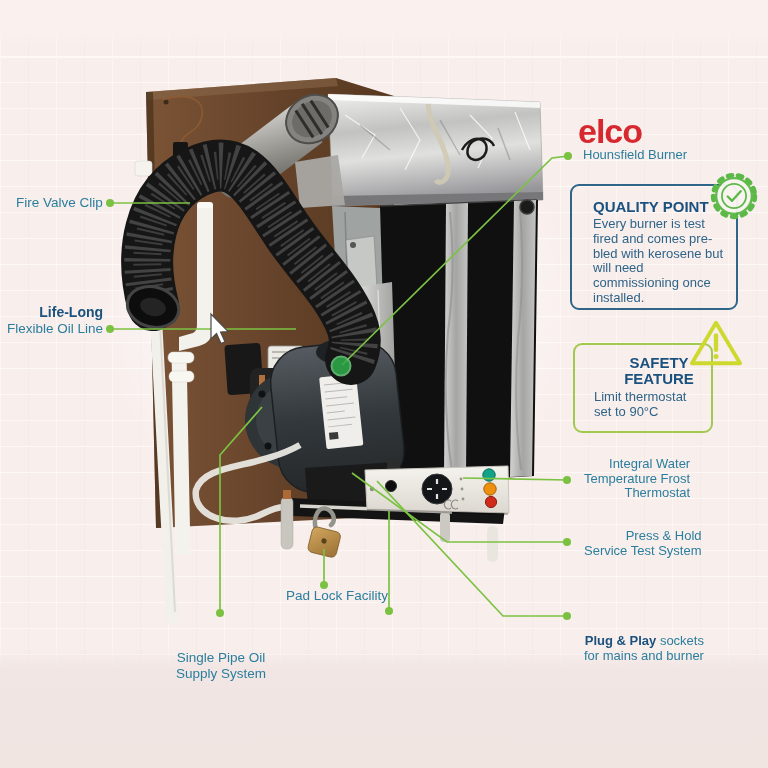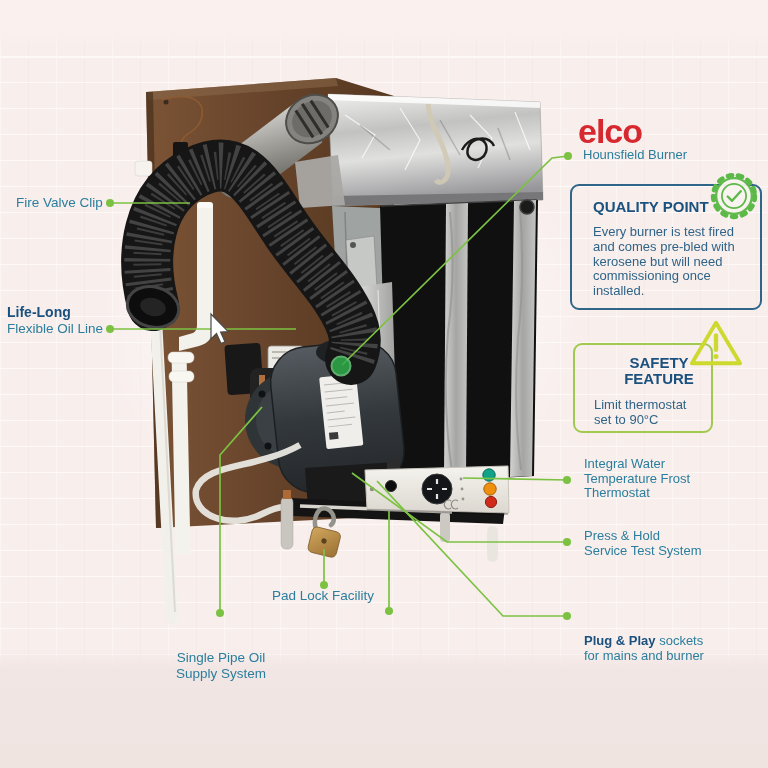--- a/index.html
+++ b/index.html
@@ -11,30 +11,30 @@
       repeating-linear-gradient(to bottom, rgba(253,249,247,.95) 0 1.5px, rgba(253,249,247,0) 1.5px 26px),
       repeating-linear-gradient(to right, rgba(253,249,247,.65) 0 1.5px, rgba(0,0,0,0) 1.5px 56px),
       repeating-linear-gradient(to right, rgba(242,228,224,.45) 0 1px, rgba(0,0,0,0) 1px 56px);
     background-position:0 4px, 0 0, 28px 13px;
   }
   .overlay{position:absolute;left:0;right:0;pointer-events:none;}
   #wall-top{top:0;height:46px;background:linear-gradient(180deg,#faf1ef 70%,rgba(250,241,239,0));}
   #wall-bottom{top:648px;bottom:0;background:linear-gradient(180deg,rgba(241,230,227,0),#f1e6e4 18%, #f0e4e1);}
   #glow{top:0;bottom:0;background:radial-gradient(ellipse 320px 300px at 340px 310px, rgba(255,255,255,.75) 0%, rgba(255,255,255,.35) 55%, rgba(255,255,255,0) 78%);}
   #unit-svg{position:absolute;left:0;top:0;}
-  .lbl{position:absolute;color:#2b7e9d;font-size:13px;line-height:14.5px;}
+  .lbl{position:absolute;color:#2b7e9d;font-size:13px;line-height:14.5px;text-align:right;}
   .lbl .b{color:#1a517e;font-weight:bold;}
   .center{text-align:center;}
   #label-life-long{font-size:13.5px;line-height:16px;}
   #label-life-long .b{font-size:14px;}
   #logo{position:absolute;left:578px;top:112px;color:#d7282f;font-size:34px;font-weight:bold;letter-spacing:-1px;}
   .callout{position:absolute;border-radius:9px;box-sizing:border-box;}
-  #quality-box{left:570px;top:184px;width:192px;height:126px;border:2px solid #2e6589;padding:12px 8px 0 21px;}
+  #quality-box{left:570px;top:184px;width:168px;height:126px;border:2px solid #2e6589;padding:12px 8px 0 21px;}
   #quality-box .t{color:#1a517e;font-weight:bold;font-size:15px;}
-  .callout .body{color:#2f6488;font-size:13px;line-height:14.8px;margin-top:10px;}
+  .callout .body{color:#2f6488;font-size:13px;line-height:14.8px;margin-top:2px;}
   #safety-box{left:573px;top:343px;width:140px;height:90px;border:2px solid #a2c94f;padding:10px 0 0 0;}
   #safety-box .t{color:#1a517e;font-weight:bold;font-size:15px;line-height:16px;text-align:center;margin-left:32px;}
   #safety-box .body{padding-left:19px;line-height:15px;}
   .icon-abs{position:absolute;}
 </style>
 </head>
 <body>
 
 <div id="stage">
   <div id="wall-top" class="overlay"></div>
@@ -295,18 +295,18 @@
   <div class="lbl" style="left:584px;top:529px;">
     <span>Press &amp; Hold</span><br>
     <span>Service Test System</span>
   </div>
   <div class="lbl" style="left:584px;top:634px;">
     <span class="b">Plug &amp; Play</span>
     <span>sockets</span><br>
     <span>for mains and burner</span>
   </div>
 
-  <div class="lbl center" style="left:258px;top:589px;width:130px;font-size:13.5px;">Pad Lock Facility</div>
+  <div class="lbl center" style="left:258px;top:589px;width:130px;font-size:13.5px;text-align:right;">Pad Lock Facility</div>
   <div class="lbl center" style="left:166px;top:618px;width:110px;font-size:13.5px;line-height:16px;margin-top:32px;">
     <span>Single Pipe Oil</span><br>
     <span>Supply System</span>
   </div>
 </div>
 
 </body></html>

